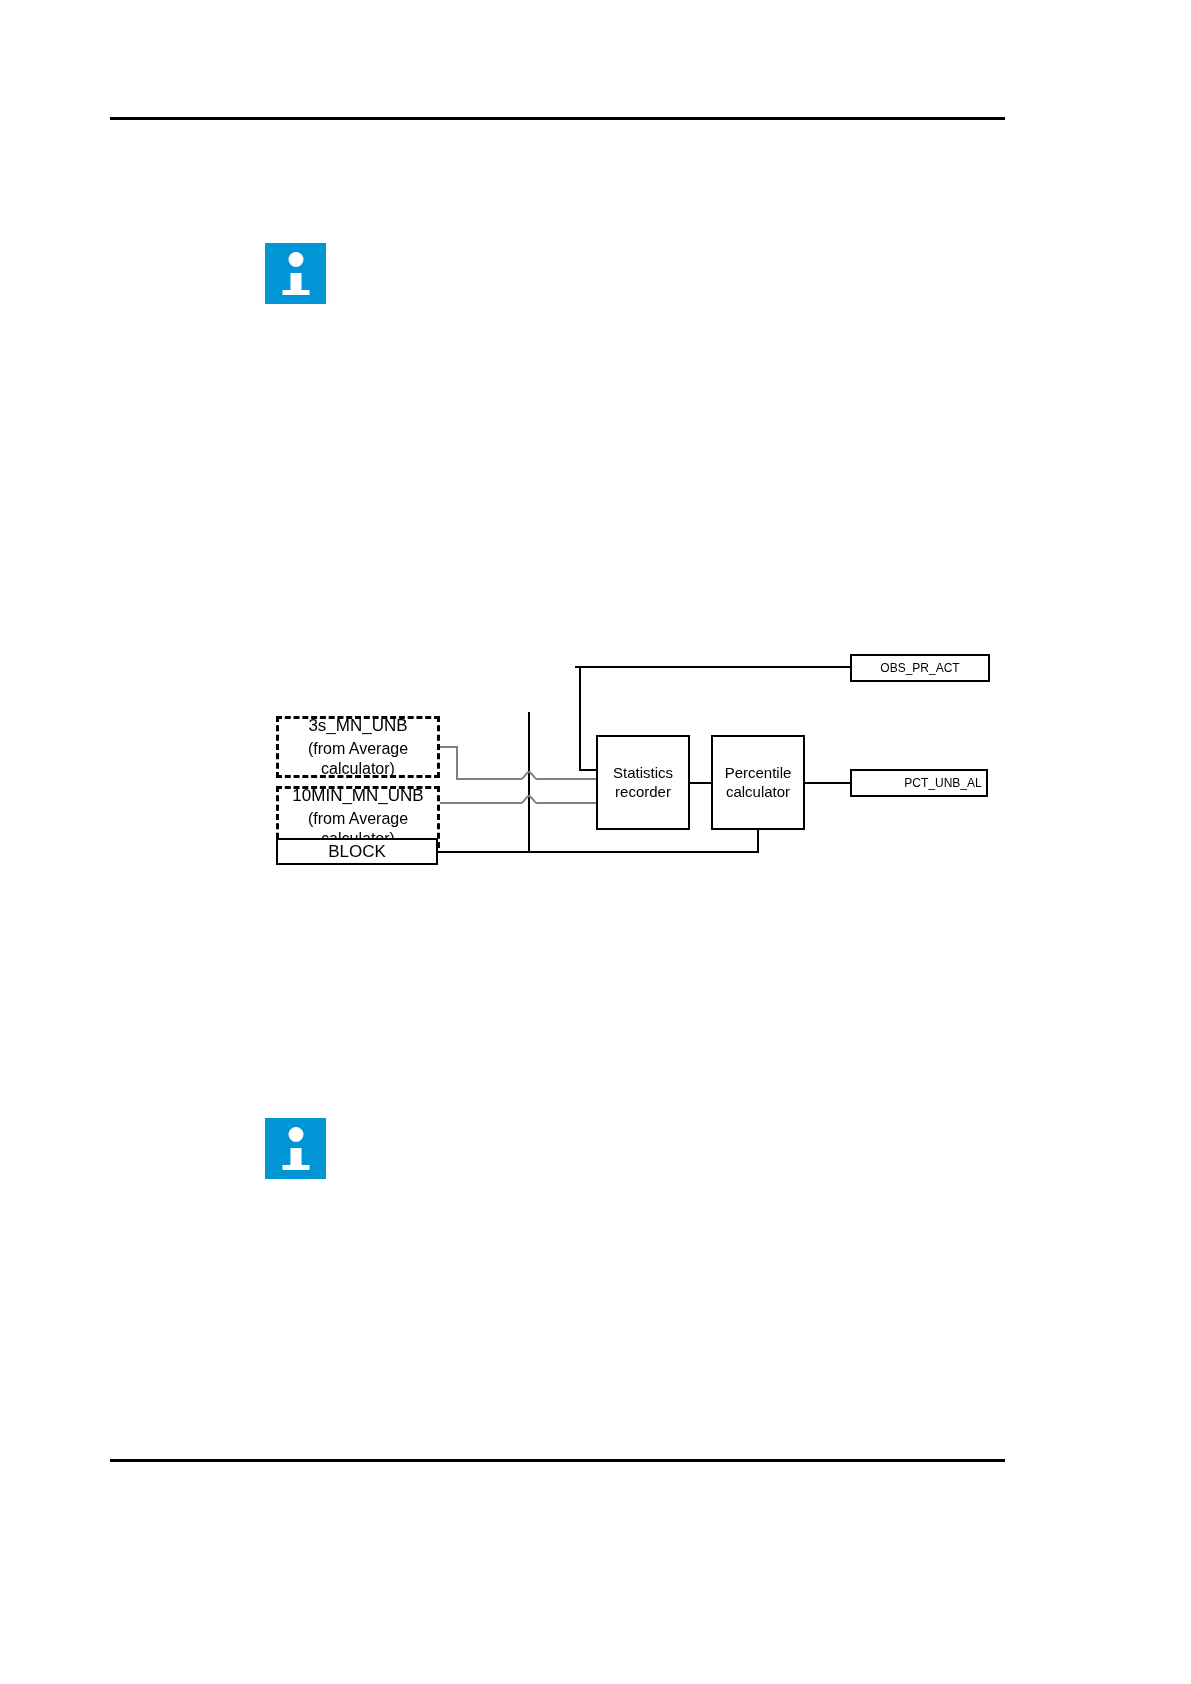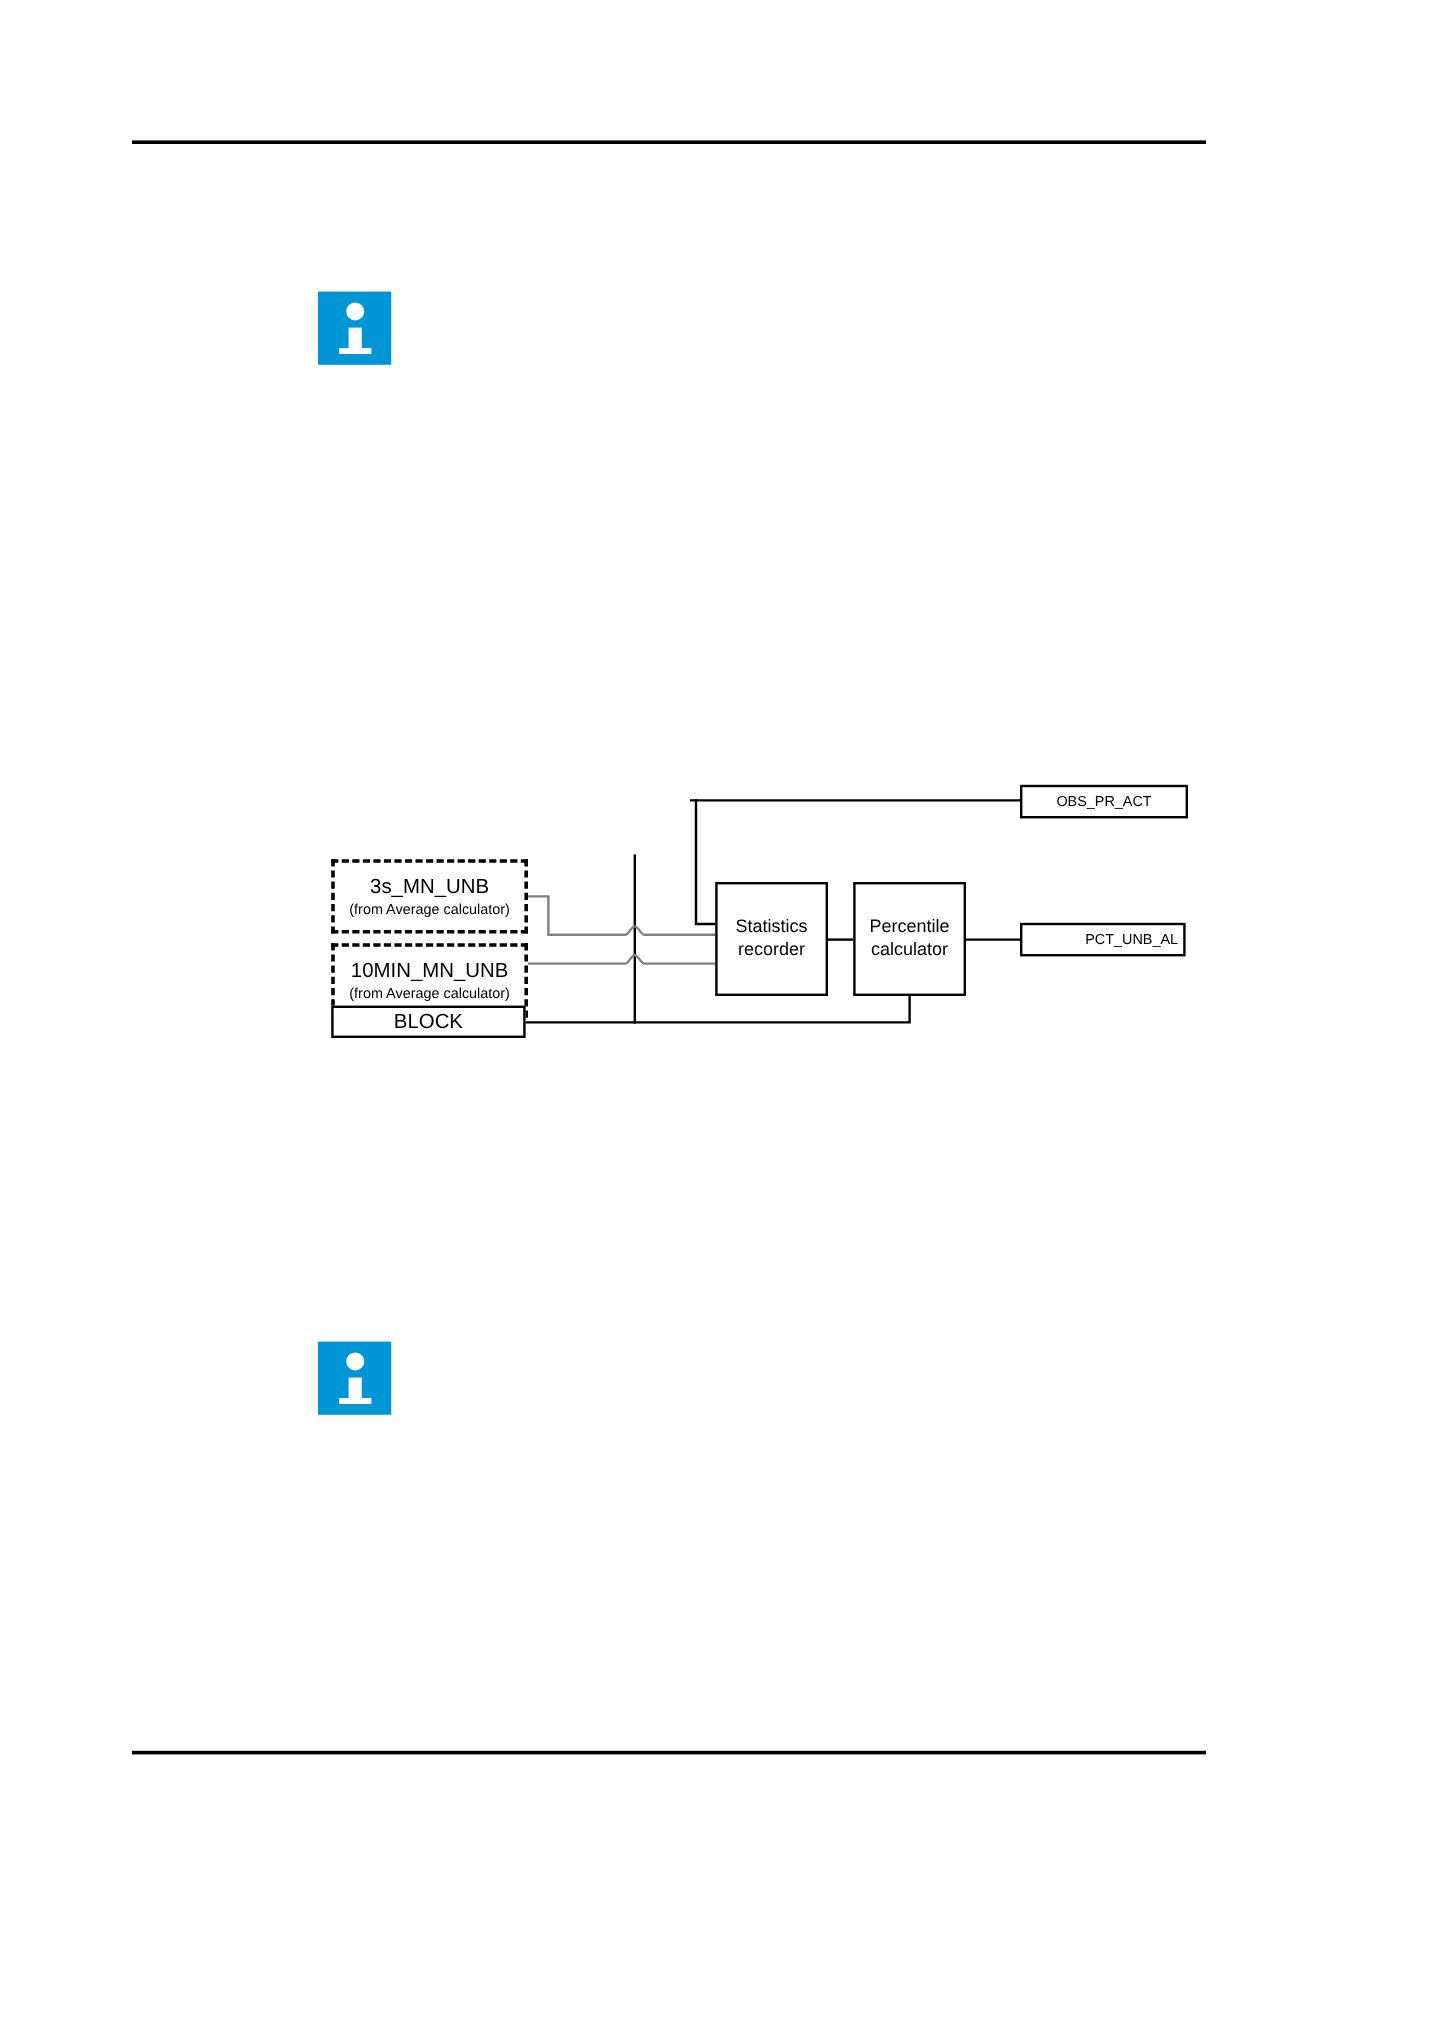--- a/index.html
+++ b/index.html
@@ -92,21 +92,21 @@
     font-size: 15px;
     line-height: 1.25;
     text-align: center;
     color: #000000;
   }
   .dg-box.dashed {
     border: 3px dashed #000000;
     border-right-style: dashed;
   }
   .dg-box .sub {
-    font-size: 12px;
+    font-size: 16px;
     margin-top: 2px;
   }
   .dg-box.signal { font-size: 17px; }
   .dg-box.tag    { font-size: 12px; }
 
   
   #box-observation   { left: 482px; top: 618px;  width: 94px;  height: 95px; }
   #box-statistics    { left: 596px; top: 735px;  width: 94px;  height: 95px; align-items: center; }
   #box-percentile    { left: 711px; top: 735px;  width: 94px;  height: 95px; }
   #box-3s            { left: 276px; top: 716px;  width: 164px; height: 62px; }

